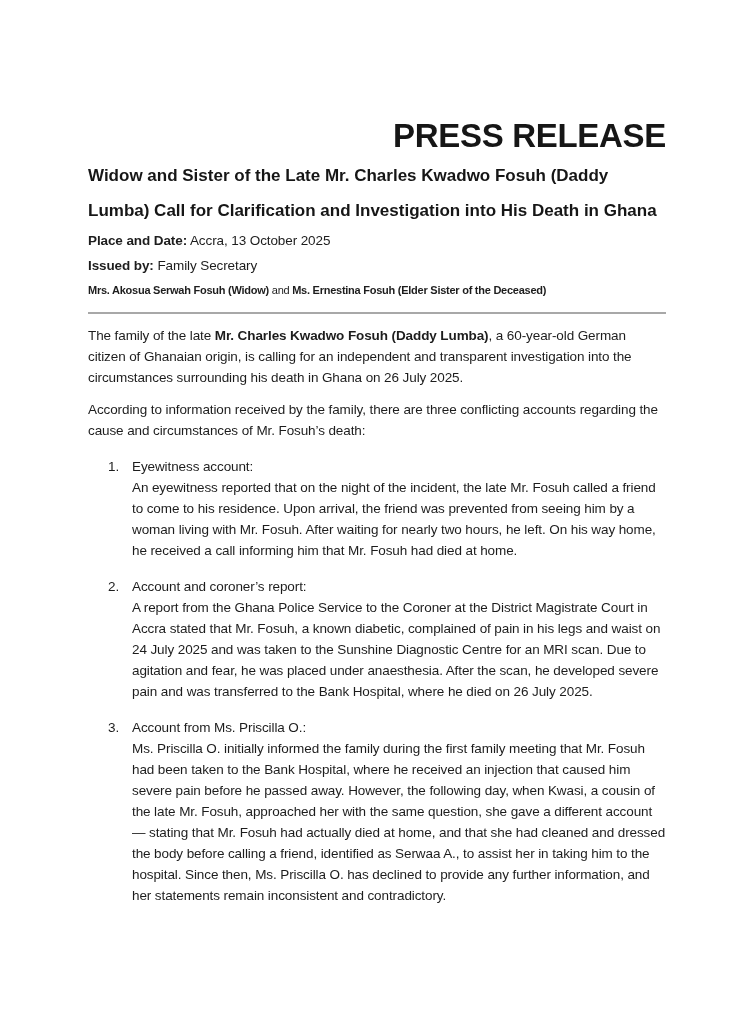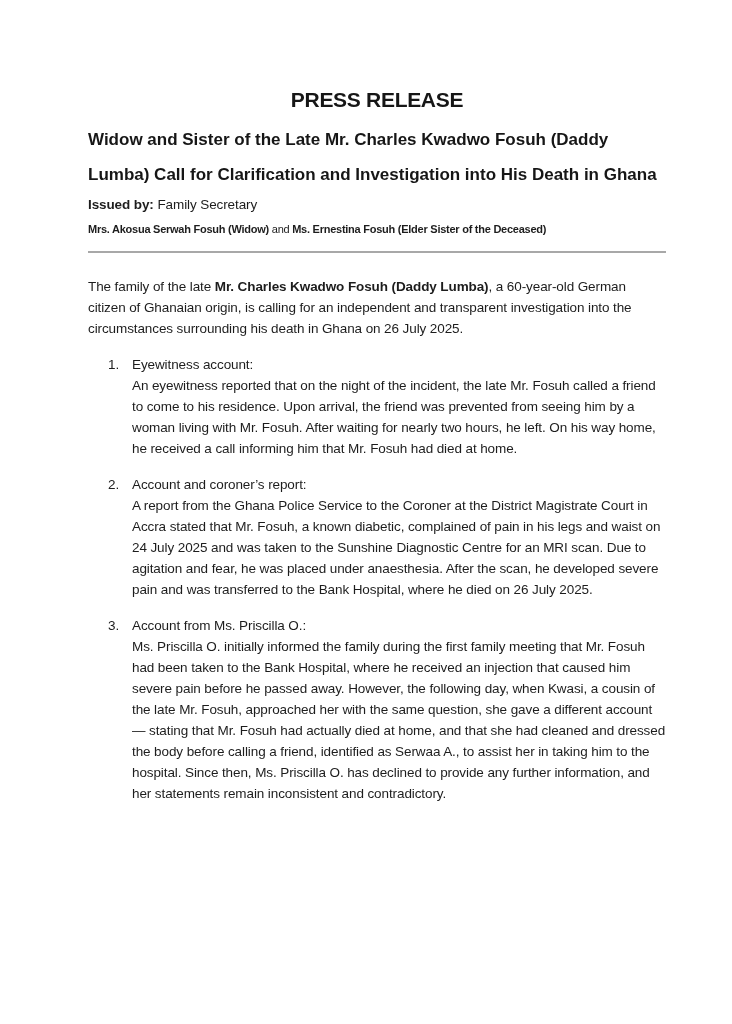--- a/index.html
+++ b/index.html
@@ -9,26 +9,27 @@
     overflow: hidden;
     font-family: "Liberation Sans", sans-serif;
     color: #1d1d1d;
   }
   .page {
     width: 732px; height: 1024px;
     background: #ffffff;
     padding: 86px 66px 40px 88px;
   }
   .doc-title {
-    text-align: center;
+    text-align: right;
     font-weight: bold;
-    font-size: 21px;
+    font-size: 33px;
     line-height: 28px;
     letter-spacing: -0.3px;
     color: #161616;
+    margin-top: 36px;
   }
   .doc-subtitle {
     margin-top: 8px;
     text-align: left;
     font-weight: bold;
     font-size: 17px;
     line-height: 35px;
     color: #161616;
   }
   .meta {
@@ -50,21 +51,21 @@
     height: 2px;
     background: #a8a8a8;
     margin-top: 9px;
   }
   .body-text {
     font-size: 13.5px;
     line-height: 21px;
     letter-spacing: -0.1px;
     color: #1d1d1d;
   }
-  .para { margin-top: 23px; }
+  .para { margin-top: 11px; }
   .para .b { font-weight: bold; }
   .accounts { margin-top: 2px; }
   .account {
     position: relative;
     padding-left: 44px;
     margin-top: 15px;
   }
   .account-number {
     position: absolute;
     left: 20px;
@@ -75,30 +76,32 @@
 </head>
 <body>
 
 <div class="page">
 
   <div class="doc-title">PRESS RELEASE</div>
 
   <div class="doc-subtitle">Widow and Sister of the Late Mr. Charles Kwadwo Fosuh (Daddy Lumba) Call for Clarification and Investigation into His Death in Ghana</div>
 
   <div class="meta">
+    <div><span class="lbl">Place and Date:</span><span> Accra, 13 October 2025</span></div>
     <div><span class="lbl">Issued by:</span><span> Family Secretary</span></div>
     <div class="meta-names"><span>Mrs. Akosua Serwah Fosuh (Widow)</span><span class="reg"> and </span><span>Ms. Ernestina Fosuh (Elder Sister of the Deceased)</span></div>
   </div>
 
   <hr class="divider">
 
   <div class="body-text">
 
     <div class="para"><span>The family of the late </span><span class="b">Mr. Charles Kwadwo Fosuh (Daddy Lumba)</span><span>, a 60-year-old German citizen of Ghanaian origin, is calling for an independent and transparent investigation into the circumstances surrounding his death in Ghana on 26 July 2025.</span></div>
 
+    <div class="para">According to information received by the family, there are three conflicting accounts regarding the cause and circumstances of Mr. Fosuh’s death:</div>
 
     <div class="accounts">
 
       <div class="account">
         <span class="account-number">1.</span>
         <div class="account-heading">Eyewitness account:</div>
         <div class="account-body">An eyewitness reported that on the night of the incident, the late Mr. Fosuh called a friend to come to his residence. Upon arrival, the friend was prevented from seeing him by a woman living with Mr. Fosuh. After waiting for nearly two hours, he left. On his way home, he received a call informing him that Mr. Fosuh had died at home.</div>
       </div>
 
       <div class="account">

